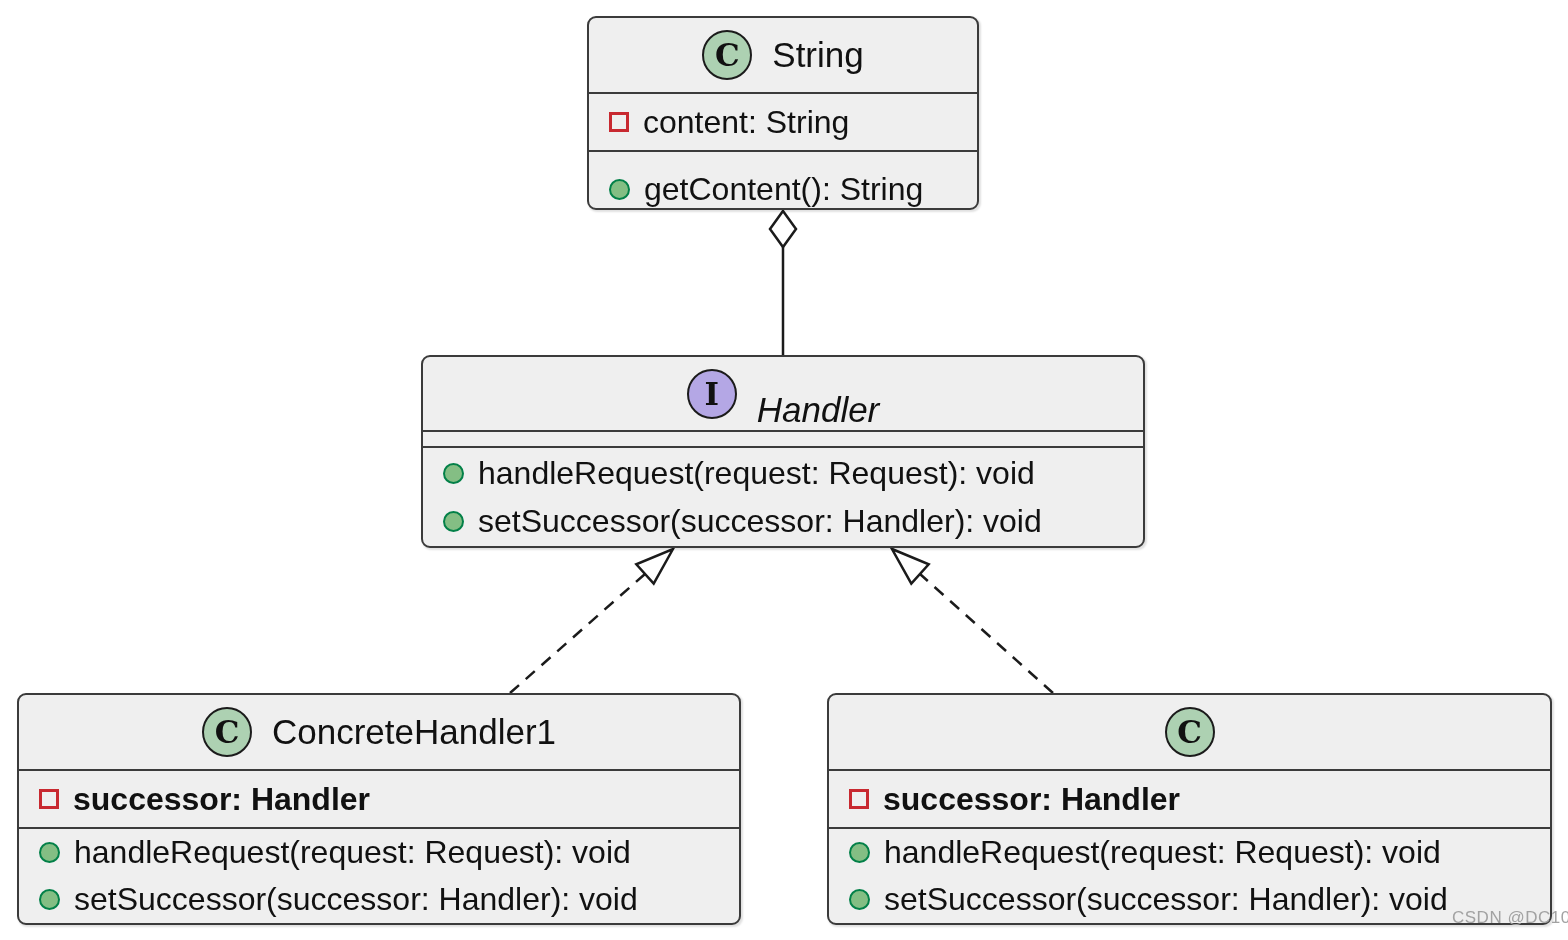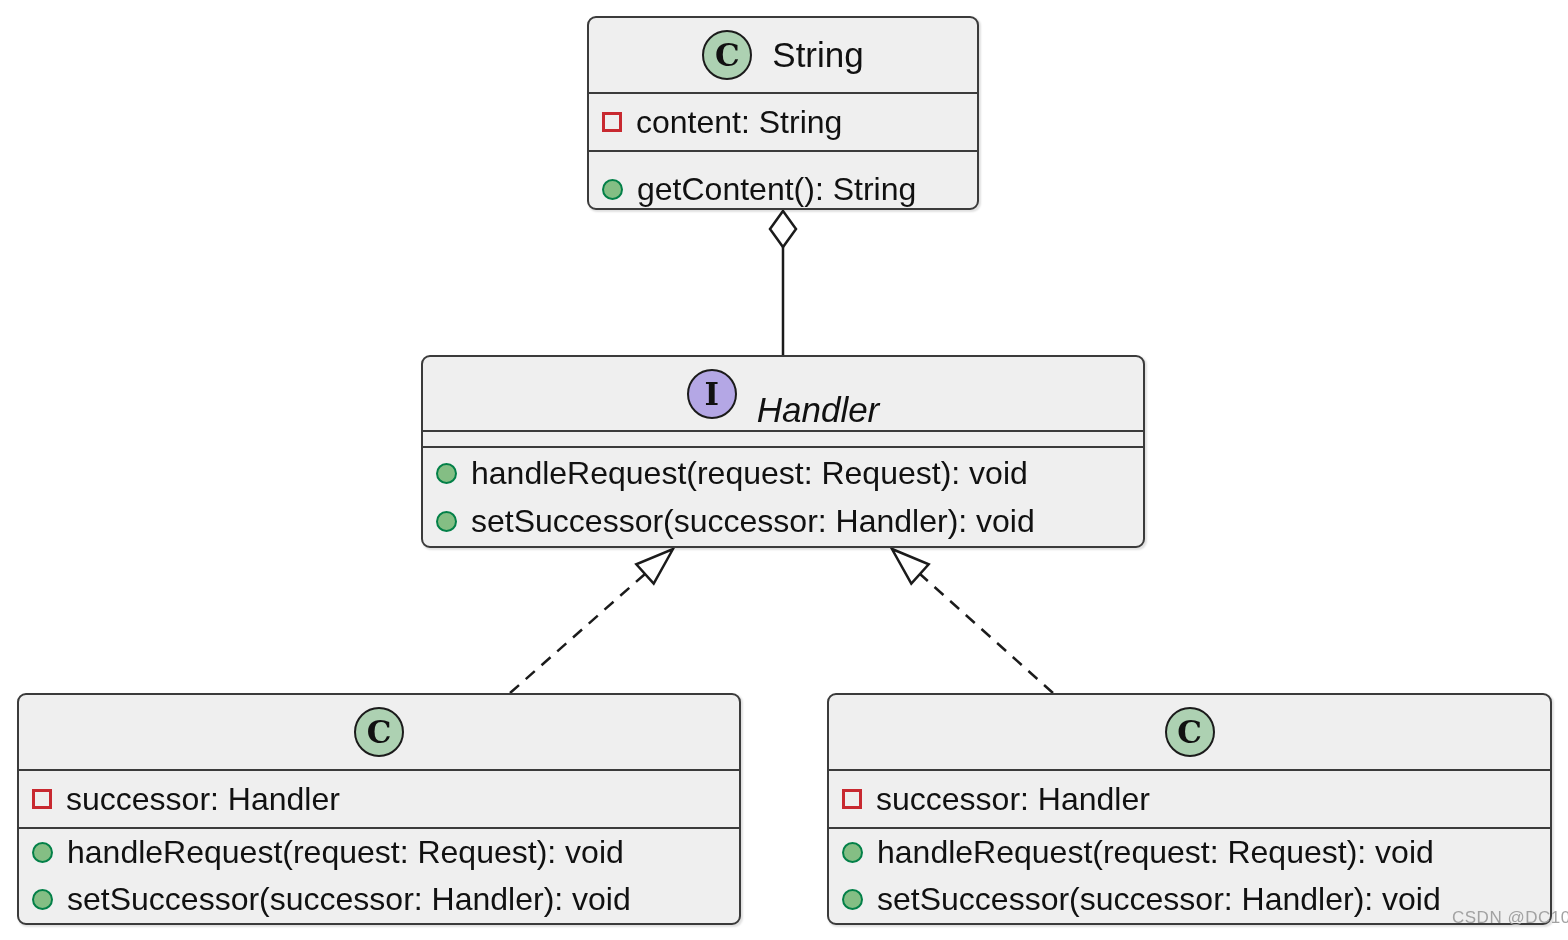--- a/index.html
+++ b/index.html
@@ -18,40 +18,40 @@
     border:2px solid #1B1B1B;display:flex;align-items:center;justify-content:center;
     font-family:"DejaVu Serif",serif;font-weight:bold;font-size:31px;color:#111;
     box-sizing:border-box;
   }
   .badge.class{background:#ADD1B2;}
   .badge.interface{background:#B4A7E5;}
   .title{font-size:35px;}
   .title.it{font-style:italic;margin-top:32px;}
 
   .section{box-sizing:border-box;border-top:2px solid #3B3B3B;display:flex;flex-direction:column;justify-content:center;}
-  .member{display:flex;align-items:center;gap:14px;padding-left:13px;height:48px;font-size:32px;white-space:nowrap;}
+  .member{display:flex;align-items:center;gap:14px;padding-left:20px;height:48px;font-size:32px;white-space:nowrap;}
   .ic{flex-shrink:0;box-sizing:border-box;}
   .ic.sq{width:20px;height:20px;border:3px solid #C82930;background:transparent;}
   .ic.ci{width:21px;height:21px;border-radius:50%;border:2.5px solid #038048;background:#84BE84;}
 
   
   #cls-request{left:587px;top:16px;width:392px;height:194px;}
   #cls-request .hdr{height:74px;}
   #cls-request .sec-fields{height:58px;}
   #cls-request .sec-methods{height:76px;justify-content:center;}
 
   #cls-handler{left:421px;top:355px;width:724px;height:193px;}
   #cls-handler .hdr{height:73px;}
   #cls-handler .sec-fields{height:16px;}
   #cls-handler .sec-methods{height:100px;}
 
   #cls-ch1{left:17px;top:693px;width:724px;height:232px;}
   #cls-ch2{left:827px;top:693px;width:725px;height:232px;}
   #cls-ch1 .hdr,#cls-ch2 .hdr{height:74px;}
-  #cls-ch1 .sec-fields,#cls-ch2 .sec-fields{height:58px;}
+  #cls-ch1 .sec-fields,#cls-ch2 .sec-fields{height:58px;font-weight:bold;}
   #cls-ch1 .sec-methods,#cls-ch2 .sec-methods{height:96px;}
 
   .watermark{
     position:absolute;z-index:3;left:1452px;top:908px;
     font-size:17px;color:#A2A2A2;letter-spacing:0.5px;white-space:nowrap;
   }
 </style>
 </head>
 <body>
 
@@ -105,20 +105,21 @@
       <div class="member">
         <span class="ic ci"></span>
         <span>setSuccessor(successor: Handler): void</span>
       </div>
     </div>
   </div>
 
   <div class="uml-class" id="cls-ch1">
     <div class="hdr">
       <span class="badge class">C</span>
+      <span class="title">ConcreteHandler1</span>
     </div>
     <div class="section sec-fields">
       <div class="member">
         <span class="ic sq"></span>
         <span>successor: Handler</span>
       </div>
     </div>
     <div class="section sec-methods">
       <div class="member">
         <span class="ic ci"></span>

